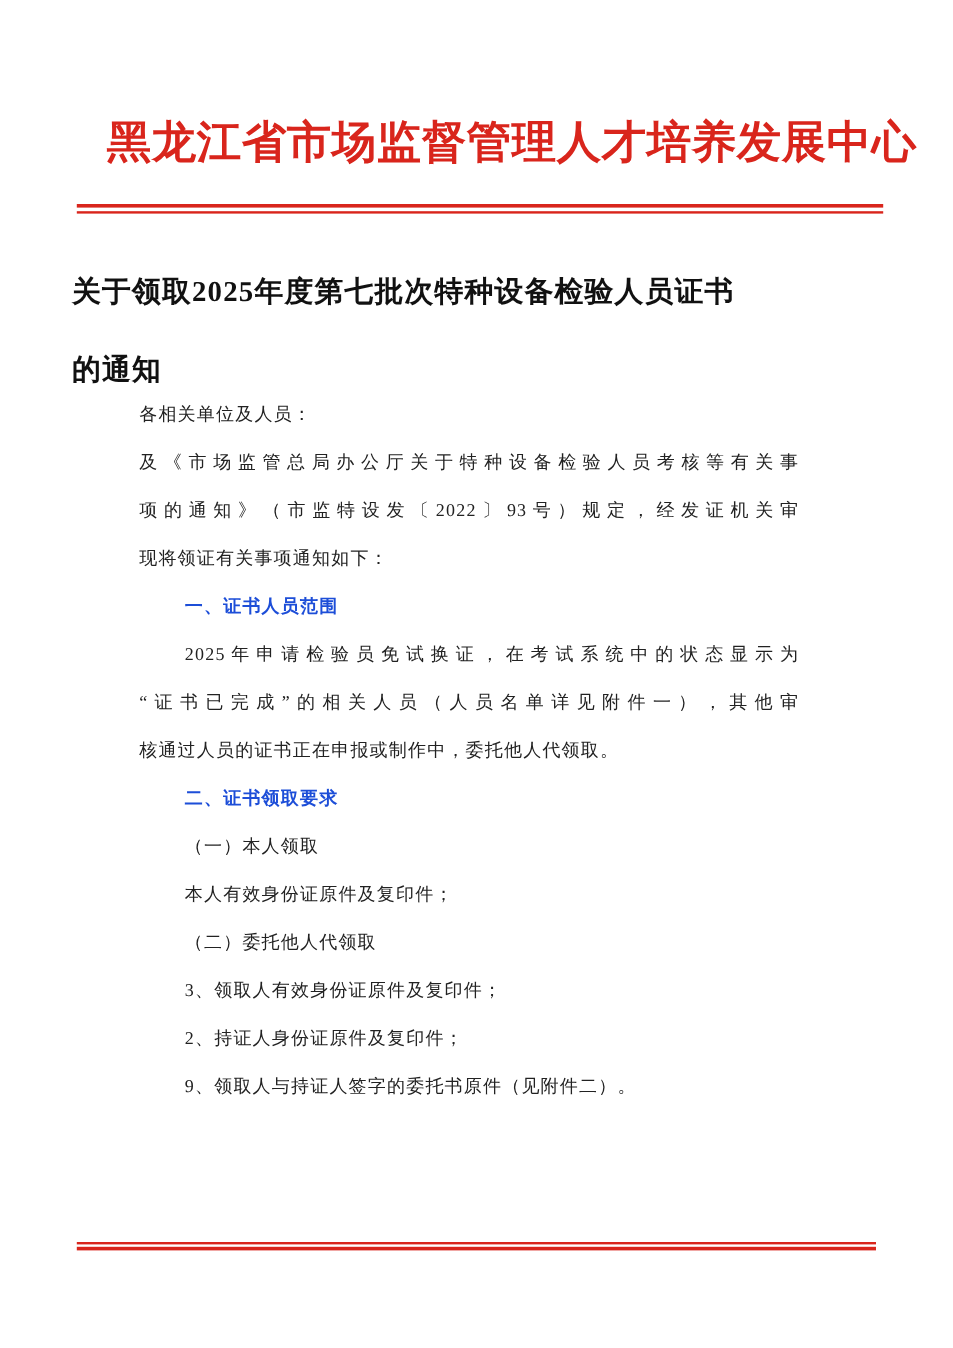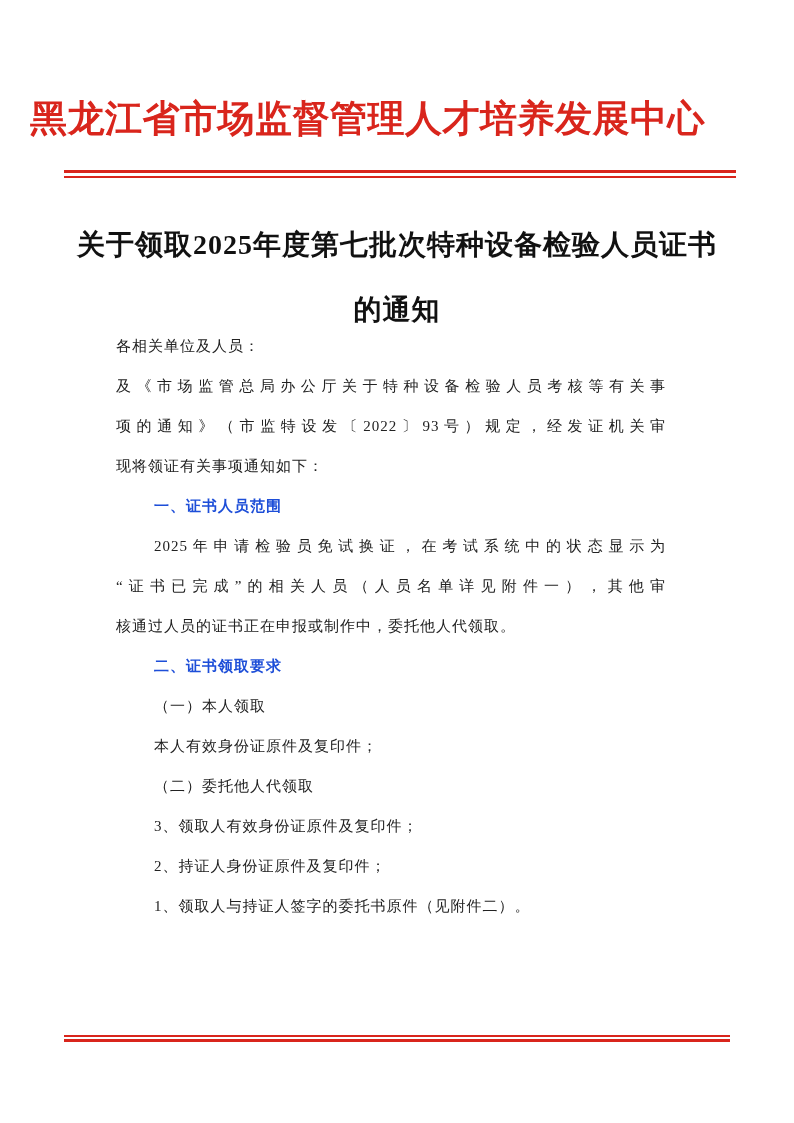--- a/index.html
+++ b/index.html
@@ -16,21 +16,21 @@
     font-family: "Liberation Serif", "DejaVu Serif", serif;
     color: #1f1f1f;
   }
 
   
   .org-name {
     position: absolute;
     top: 94px;
     left: 30px;
     right: 30px;
-    text-align: left;
+    text-align: right;
     font-size: 37px;
     font-weight: 700;
     letter-spacing: 0.5px;
     color: #d9251c;
     white-space: nowrap;
     font-family: "Liberation Serif", "DejaVu Serif", serif;
   }
   .header-rule {
     position: absolute;
     top: 170px;
@@ -46,22 +46,22 @@
     margin-top: 3px;
     background: #d9251c;
   }
 
   
   .notice-title {
     position: absolute;
     top: 212px;
     left: 60px;
     right: 60px;
-    text-align: center;
-    font-size: 28px;
+    text-align: left;
+    font-size: 24px;
     font-weight: 700;
     line-height: 65px;
     color: #111111;
     letter-spacing: 1px;
   }
 
   
   .body-text {
     position: absolute;
     top: 326px;
@@ -132,21 +132,21 @@
     <div class="body-line indent heading">一、证书人员范围</div>
     <div class="body-line indent justify">2025年申请检验员免试换证，在考试系统中的状态显示为</div>
     <div class="body-line justify">“证书已完成”的相关人员（人员名单详见附件一），其他审</div>
     <div class="body-line">核通过人员的证书正在申报或制作中，委托他人代领取。</div>
     <div class="body-line indent heading">二、证书领取要求</div>
     <div class="body-line indent">（一）本人领取</div>
     <div class="body-line indent">本人有效身份证原件及复印件；</div>
     <div class="body-line indent">（二）委托他人代领取</div>
     <div class="body-line indent">3、领取人有效身份证原件及复印件；</div>
     <div class="body-line indent">2、持证人身份证原件及复印件；</div>
-    <div class="body-line indent">1、领取人与持证人签字的委托书原件（见附件二）。</div>
+    <div class="body-line indent">9、领取人与持证人签字的委托书原件（见附件二）。</div>
   </div>
 
   <div class="footer-rule">
     <div class="rule-thin"></div>
     <div class="rule-thick"></div>
   </div>
 
 </div>
 
 </body></html>

